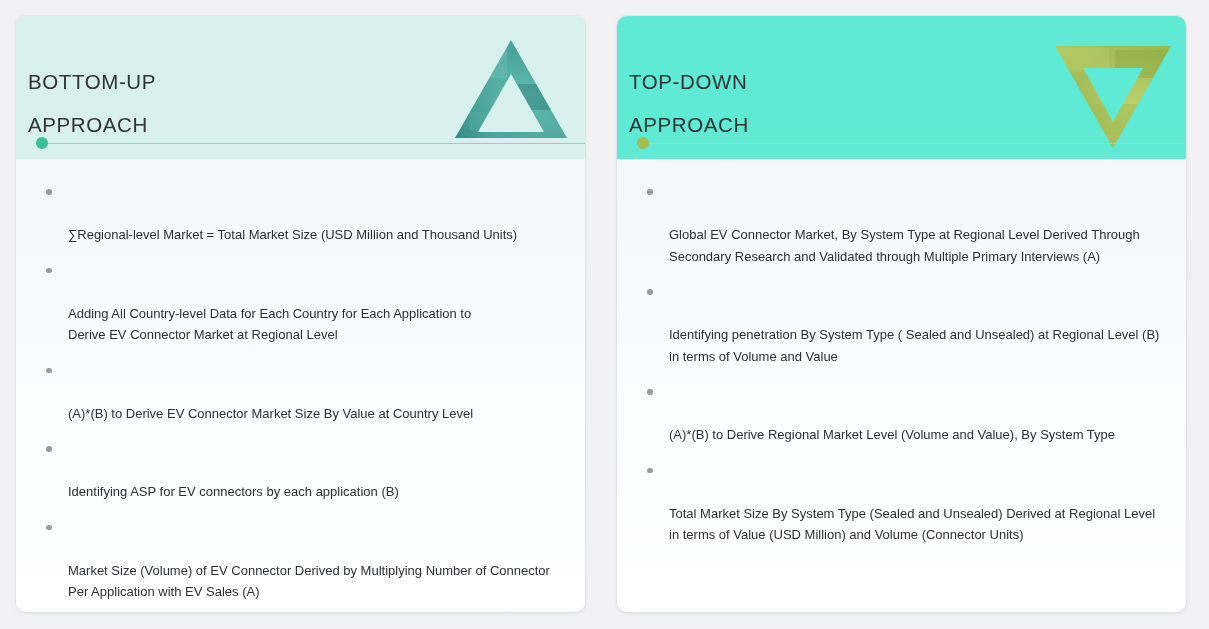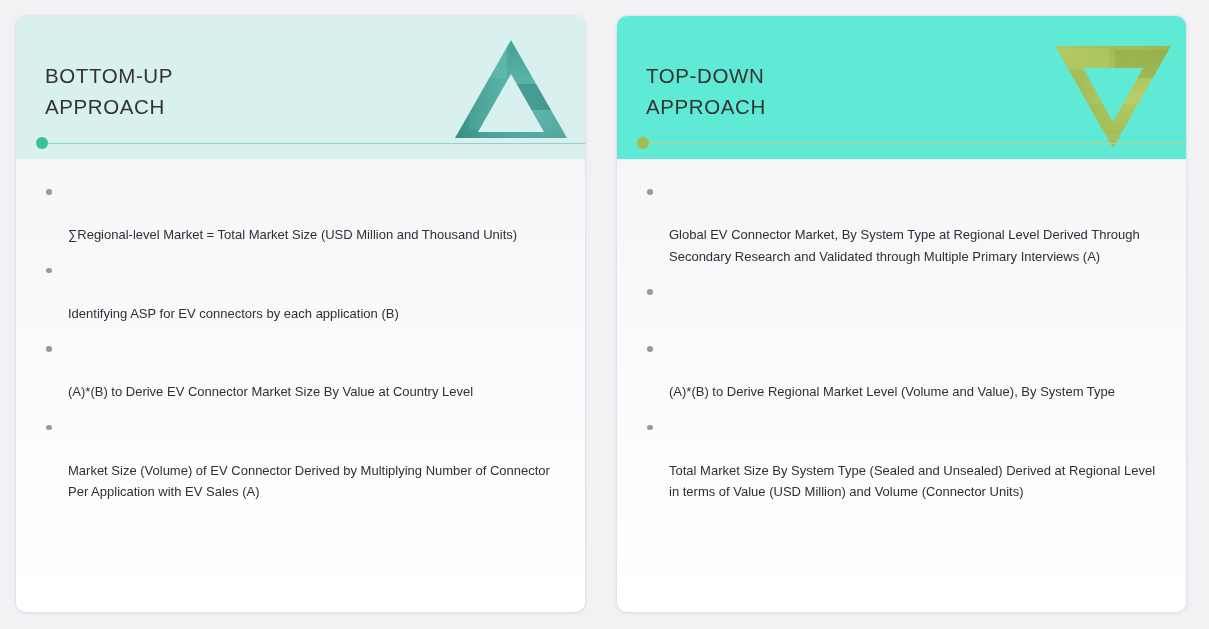--- a/index.html
+++ b/index.html
@@ -39,24 +39,24 @@
     position: relative;
     height: 143px;
     flex: none;
     overflow: hidden;
   }
   .card.bottom-up .card-header { background: #d8f0ee; }
   .card.top-down  .card-header { background: #5eead4; }
 
   .header-title {
     position: absolute;
-    left: 29px;
+    left: 12px;
     top: 44px;
     font-size: 20.5px;
-    line-height: 31px;
+    line-height: 43px;
     letter-spacing: 0.6px;
     color: #333333;
     font-weight: 400;
     white-space: pre-line;
     z-index: 3;
   }
 
   .rule {
     position: absolute;
     left: 26px;
@@ -170,25 +170,30 @@
     </div>
 
     <div class="card-body">
       <ul class="bullets">
         <li class="bullet">
           <span class="bullet-dot"></span>
           <span>∑Regional-level Market = Total Market Size (USD Million and Thousand Units)</span>
         </li>
         <li class="bullet">
           <span class="bullet-dot"></span>
+          <span>Adding All Country-level Data for Each Country for Each Application to
+Derive EV Connector Market at Regional Level</span>
+        </li>
+        <li class="bullet">
+          <span class="bullet-dot"></span>
+          <span>(A)*(B) to Derive EV Connector Market Size By Value at Country Level</span>
+        </li>
+        <li class="bullet">
+          <span class="bullet-dot"></span>
           <span>Identifying ASP for EV connectors by each application (B)</span>
-        </li>
-        <li class="bullet">
-          <span class="bullet-dot"></span>
-          <span>(A)*(B) to Derive EV Connector Market Size By Value at Country Level</span>
         </li>
         <li class="bullet">
           <span class="bullet-dot"></span>
           <span>Market Size (Volume) of EV Connector Derived by Multiplying Number of Connector Per Application with EV Sales (A)</span>
         </li>
 
       </ul>
     </div>
   </section>
 
@@ -233,20 +238,21 @@
     </div>
 
     <div class="card-body">
       <ul class="bullets">
         <li class="bullet">
           <span class="bullet-dot"></span>
           <span>Global EV Connector Market, By System Type at Regional Level Derived Through Secondary Research and Validated through Multiple Primary Interviews (A)</span>
         </li>
         <li class="bullet">
           <span class="bullet-dot"></span>
+          <span>Identifying penetration By System Type ( Sealed and Unsealed) at Regional Level (B) in terms of Volume and Value</span>
         </li>
         <li class="bullet">
           <span class="bullet-dot"></span>
           <span>(A)*(B) to Derive Regional Market Level (Volume and Value), By System Type</span>
         </li>
         <li class="bullet">
           <span class="bullet-dot"></span>
           <span>Total Market Size By System Type (Sealed and Unsealed) Derived at Regional Level in terms of Value (USD Million) and Volume (Connector Units)</span>
         </li>
       </ul>

